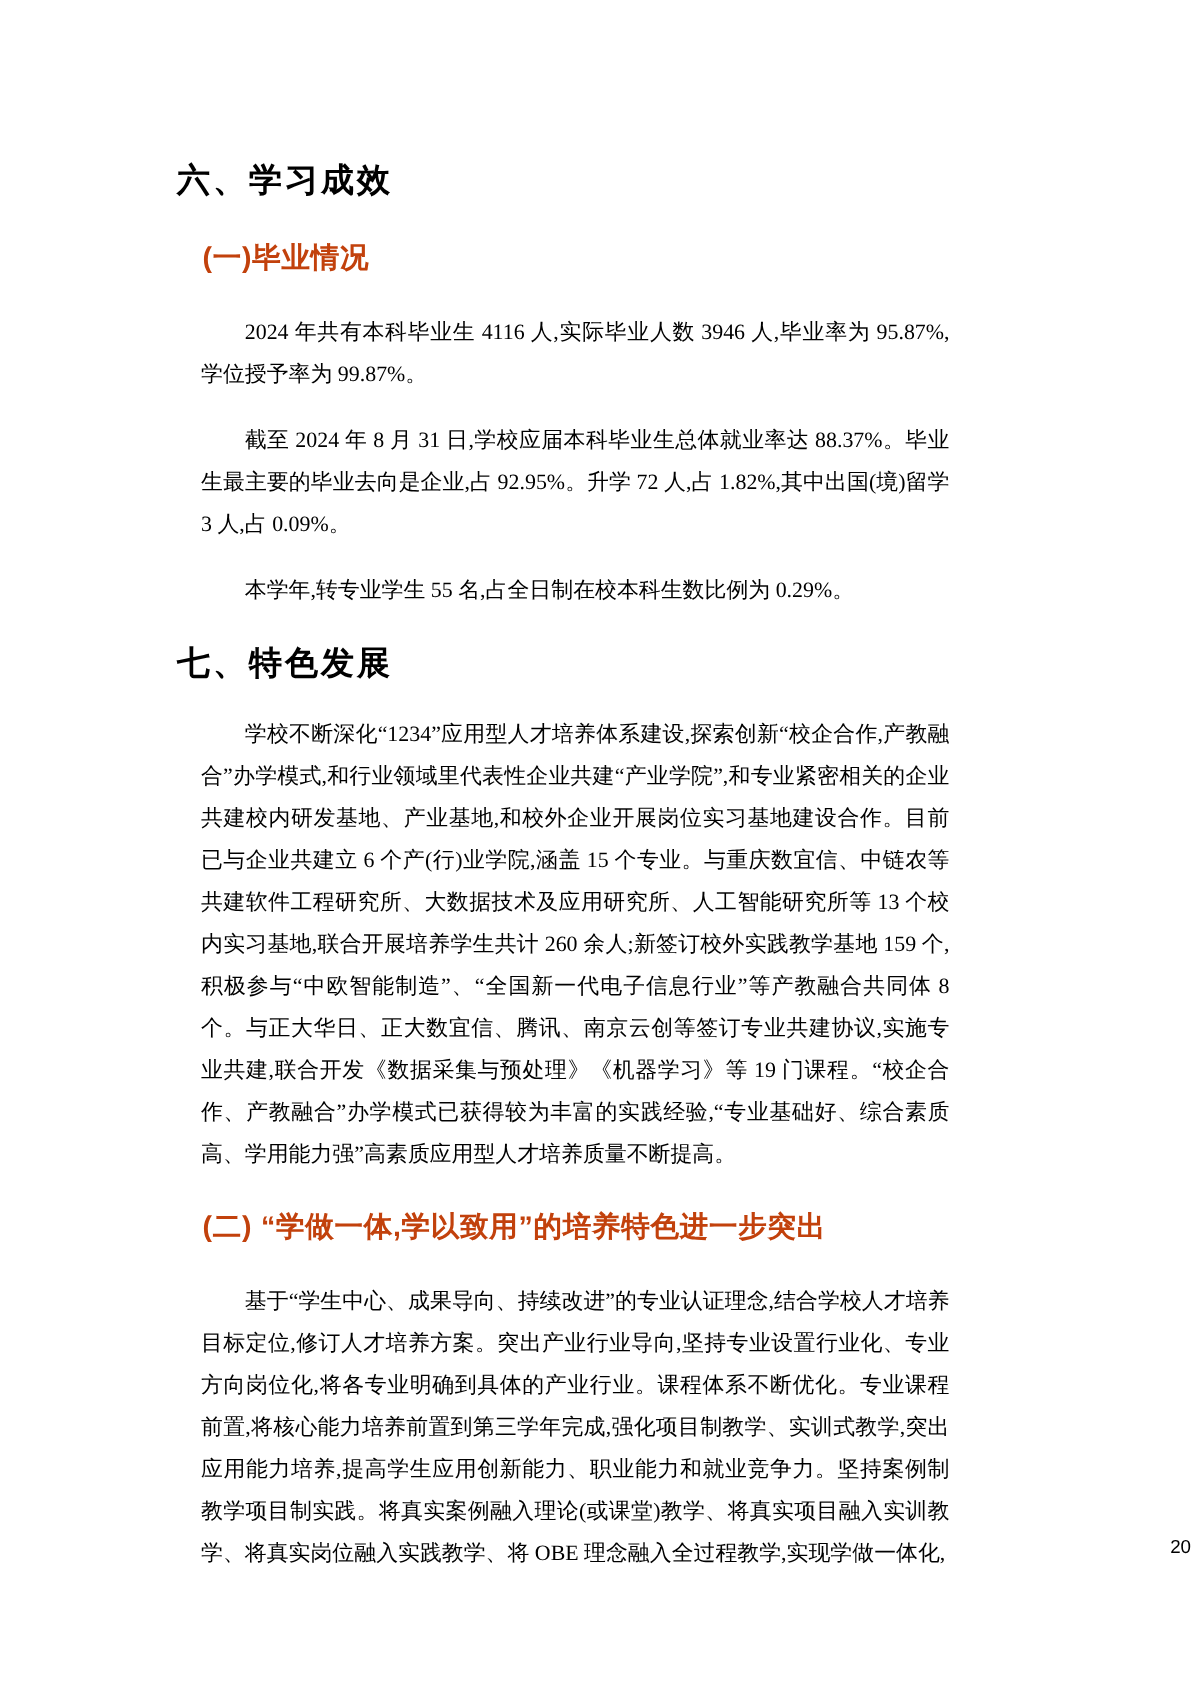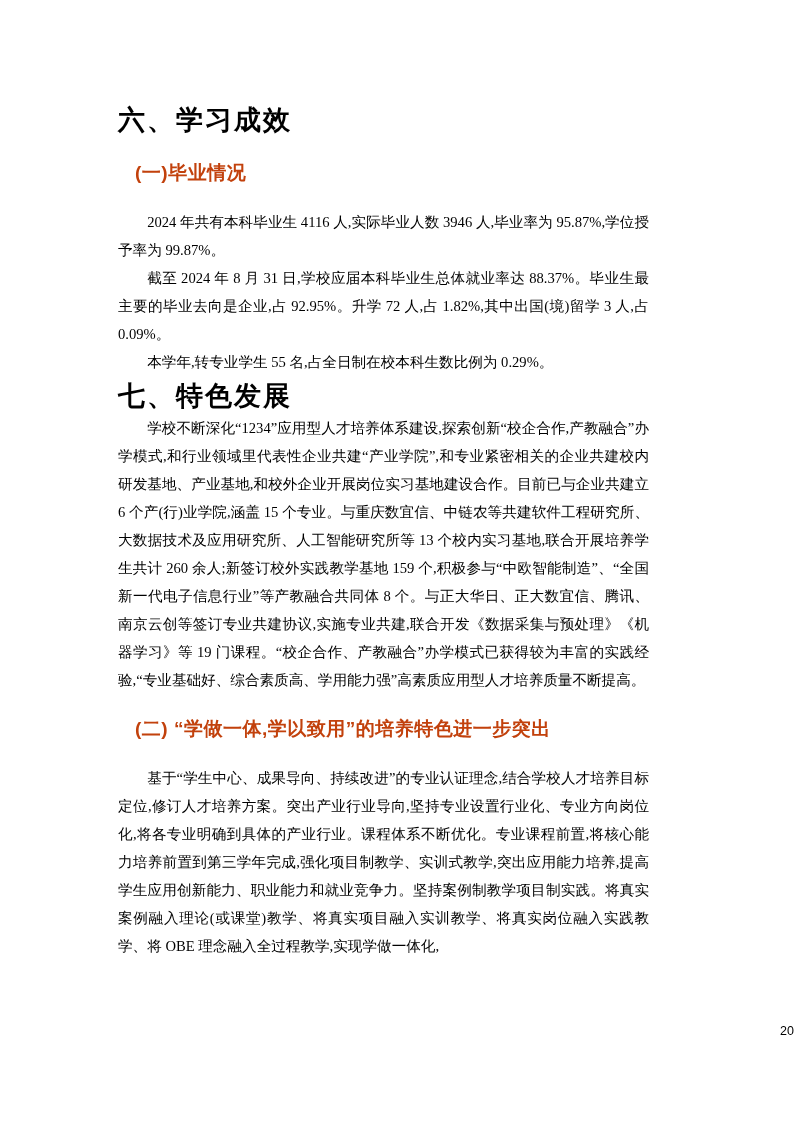--- a/index.html
+++ b/index.html
@@ -17,42 +17,42 @@
   }
   .content {
     position: absolute;
     left: 118px;
     top: 100px;
     width: 531px;
   }
   .h1 {
     font-family: "Liberation Sans", sans-serif;
     font-weight: 700;
-    font-size: 27px;
+    font-size: 22px;
     line-height: 36px;
     letter-spacing: 2px;
     margin: 2px 0 0 0;
     color: #000000;
   }
   .h2 {
     font-family: "Liberation Sans", sans-serif;
     font-weight: 700;
     font-size: 19px;
     line-height: 36px;
     letter-spacing: 0.5px;
     margin: 17px;
     color: #c2410c;
   }
   .para {
     font-family: "Liberation Serif", serif;
     font-size: 14.6px;
     line-height: 28px;
     text-align: justify;
     text-indent: 2em;
-    margin: 0;
+    margin: 16px;
     color: #000000;
   }
   .page-number {
     position: absolute;
     top: 1024px;
     left: 0;
     width: 794px;
     text-align: right;
     font-family: "Liberation Sans", sans-serif;
     font-size: 12.5px;

